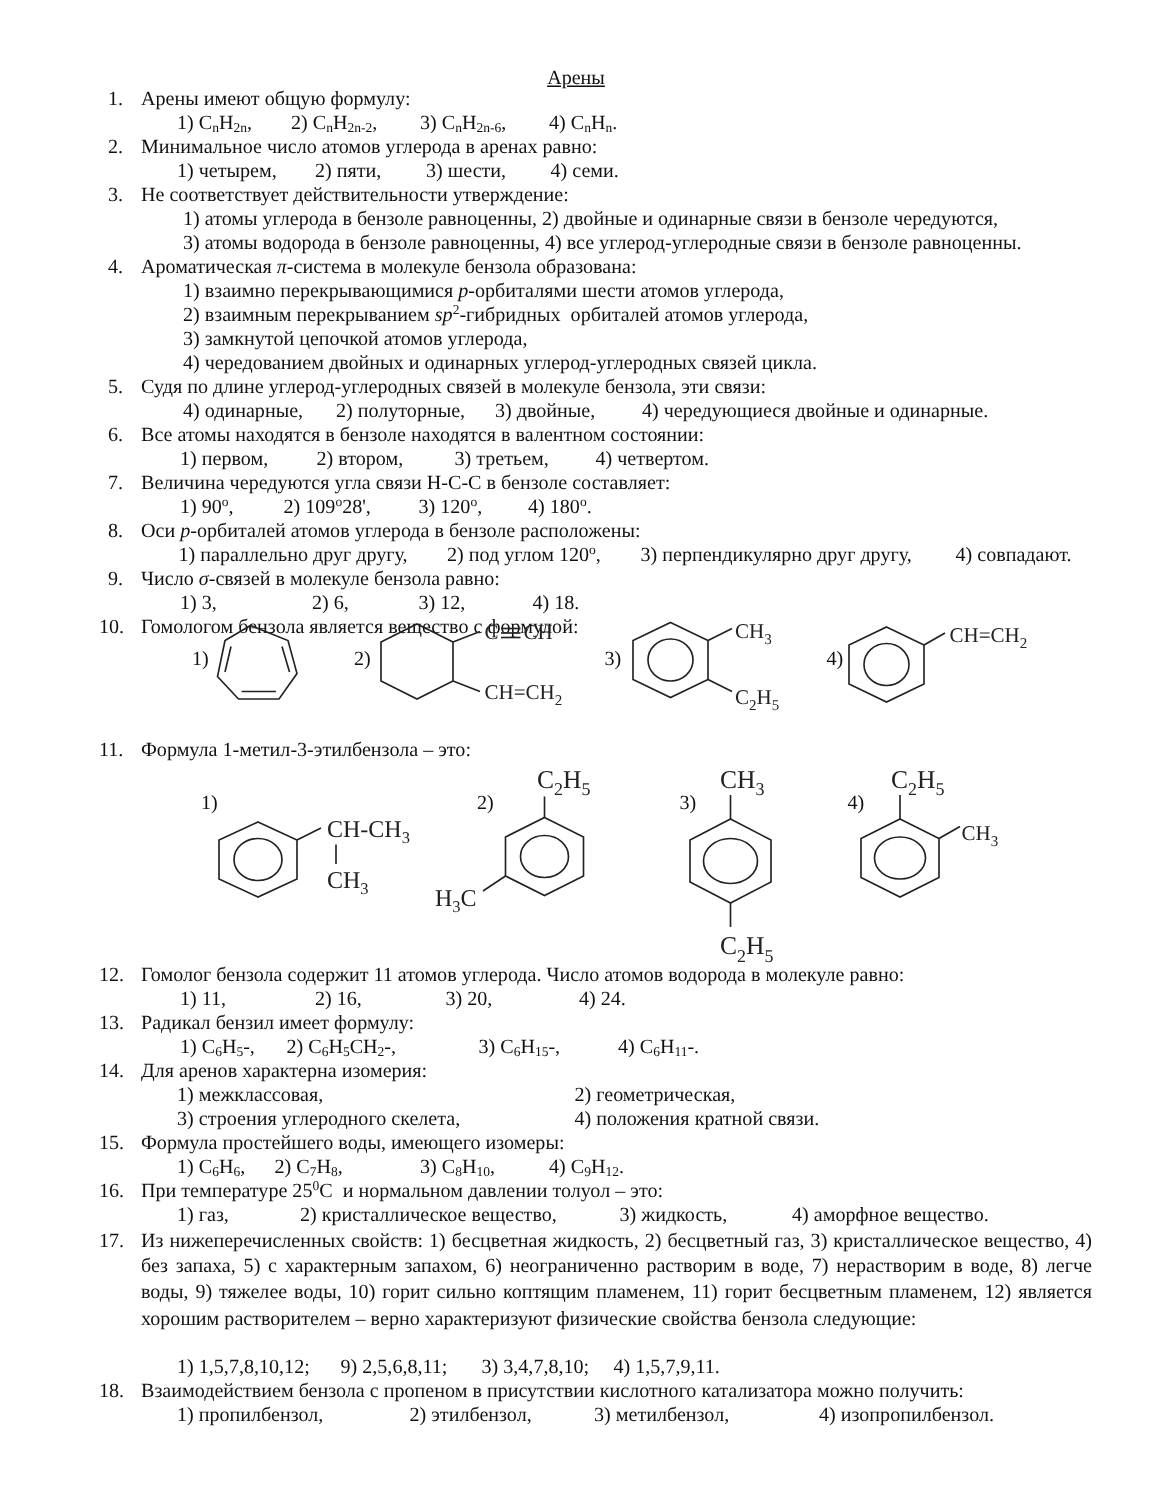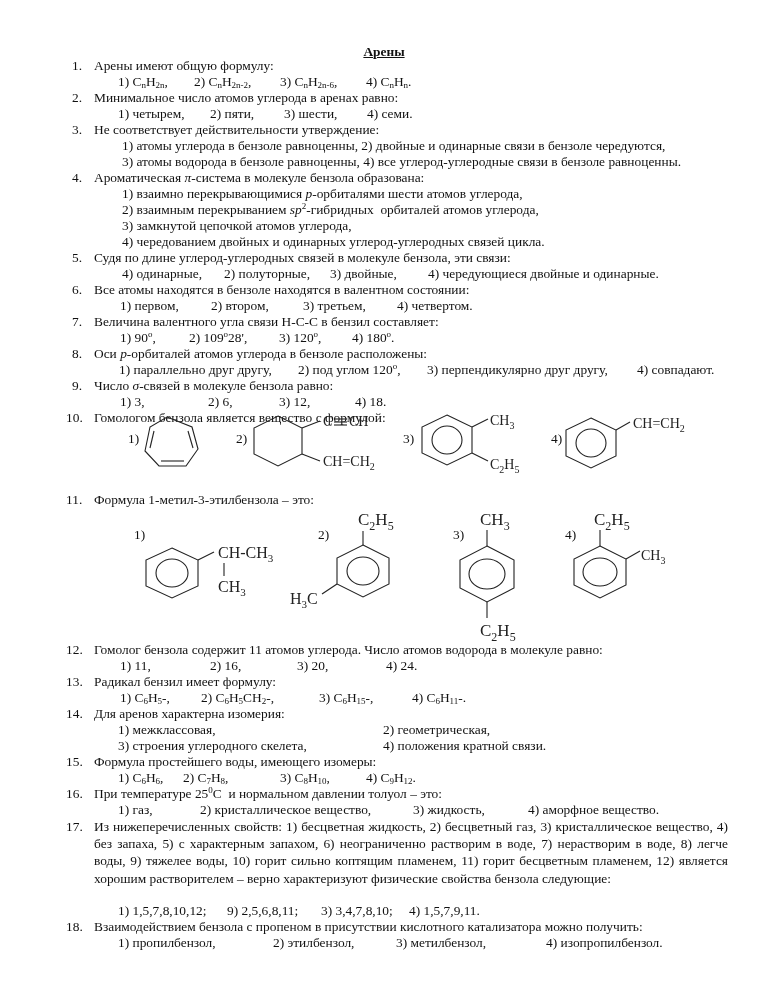--- a/index.html
+++ b/index.html
@@ -1,19 +1,19 @@
 <!DOCTYPE html>
 <html><head>
 <meta charset="utf-8">
 <style>
   html, body { margin:0; padding:0; background:#ffffff; }
   body { width:768px; height:994px; position:relative; overflow:hidden;
          font-family:"Liberation Serif", serif; color:#111; font-size:13.4px; }
   .t { position:absolute; white-space:nowrap; line-height:15px; }
-  .title { left:0; width:768px; text-align:center; top:44px; font-weight:bold; text-decoration:underline; }
+  .title { left:0; width:768px; text-align:center; top:44px; font-weight:normal; text-decoration:underline; }
   .num { position:absolute; left:72px; }
   .q { position:absolute; left:94px; }
   .o { position:absolute; }
   sub { font-size:9px; vertical-align:-2px; line-height:0; }
   sup { font-size:9px; vertical-align:5px; line-height:0; }
   b { font-weight:normal; }
   i { font-style:italic; }
   .just { position:absolute; left:94px; width:634px; text-align:justify; white-space:normal; line-height:17.2px; text-align-last:left; }
   svg { position:absolute; overflow:visible; }
   svg line, svg polyline, svg polygon, svg ellipse, svg path { stroke:#222; stroke-width:1.1; fill:none; }
@@ -72,21 +72,21 @@
   <div class="t num" style="top:282px">6.</div>
   <div class="t q" style="top:282px">Все атомы находятся в бензоле находятся в валентном состоянии:</div>
   <div class="t o" style="top:298px;left:120px">1) первом,</div>
   <div class="t o" style="top:298px;left:211px">2) втором,</div>
   <div class="t o" style="top:298px;left:303px">3) третьем,</div>
   <div class="t o" style="top:298px;left:397px">4) четвертом.</div>
 </div>
 
 <div>
   <div class="t num" style="top:314px">7.</div>
-  <div class="t q" style="top:314px">Величина валентного угла связи H-C-C в бензил составляет:</div>
+  <div class="t q" style="top:314px">Величина чередуются угла связи H-C-C в бензоле составляет:</div>
   <div class="t o" style="top:330px;left:120px">1) 90<sup>o</sup>,</div>
   <div class="t o" style="top:330px;left:189px">2) 109<sup>o</sup>28',</div>
   <div class="t o" style="top:330px;left:279px">3) 120<sup>o</sup>,</div>
   <div class="t o" style="top:330px;left:352px">4) 180<sup>o</sup>.</div>
 </div>
 
 <div>
   <div class="t num" style="top:346px">8.</div>
   <div class="t q" style="top:346px"><span>Оси </span><i>p</i><span>-орбиталей атомов углерода в бензоле расположены:</span></div>
   <div class="t o" style="top:362px;left:119px">1) параллельно друг другу,</div>
@@ -199,21 +199,21 @@
   <div class="t o" style="top:658px;left:120px">1) 11,</div>
   <div class="t o" style="top:658px;left:210px">2) 16,</div>
   <div class="t o" style="top:658px;left:297px">3) 20,</div>
   <div class="t o" style="top:658px;left:386px">4) 24.</div>
 </div>
 
 <div>
   <div class="t num" style="top:674px;left:66px">13.</div>
   <div class="t q" style="top:674px">Радикал бензил имеет формулу:</div>
   <div class="t o" style="top:690px;left:120px">1) C<sub>6</sub>H<sub>5</sub>-,</div>
-  <div class="t o" style="top:690px;left:201px">2) C<sub>6</sub>H<sub>5</sub>CH<sub>2</sub>-,</div>
+  <div class="t o" style="top:690px;left:191px">2) C<sub>6</sub>H<sub>5</sub>CH<sub>2</sub>-,</div>
   <div class="t o" style="top:690px;left:319px">3) C<sub>6</sub>H<sub>15</sub>-,</div>
   <div class="t o" style="top:690px;left:412px">4) C<sub>6</sub>H<sub>11</sub>-.</div>
 </div>
 
 <div>
   <div class="t num" style="top:706px;left:66px">14.</div>
   <div class="t q" style="top:706px">Для аренов характерна изомерия:</div>
   <div class="t o" style="top:722px;left:118px">1) межклассовая,</div>
   <div class="t o" style="top:722px;left:383px">2) геометрическая,</div>
   <div class="t o" style="top:738px;left:118px">3) строения углеродного скелета,</div>

